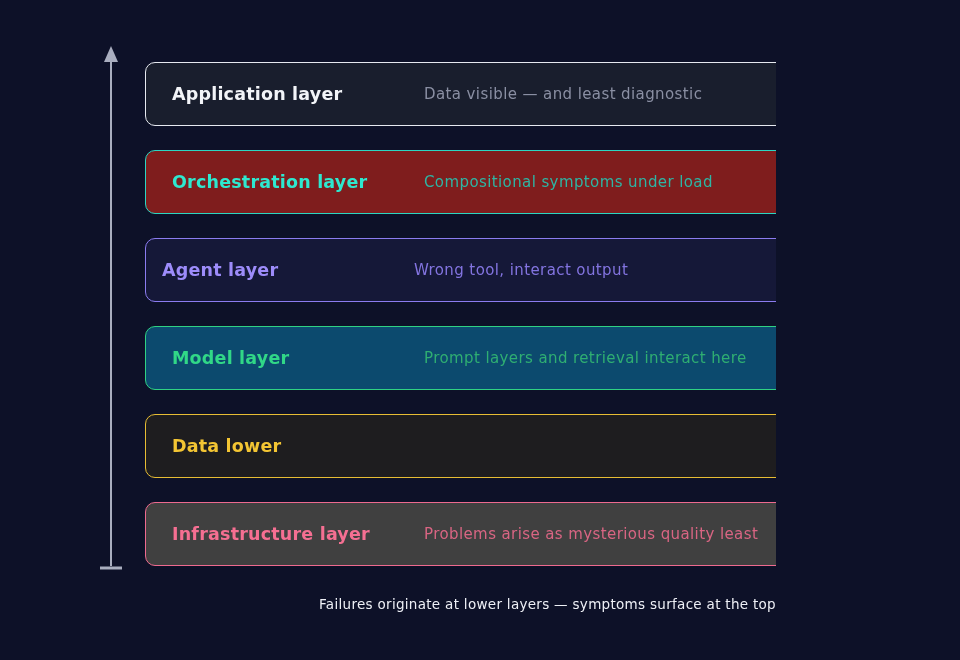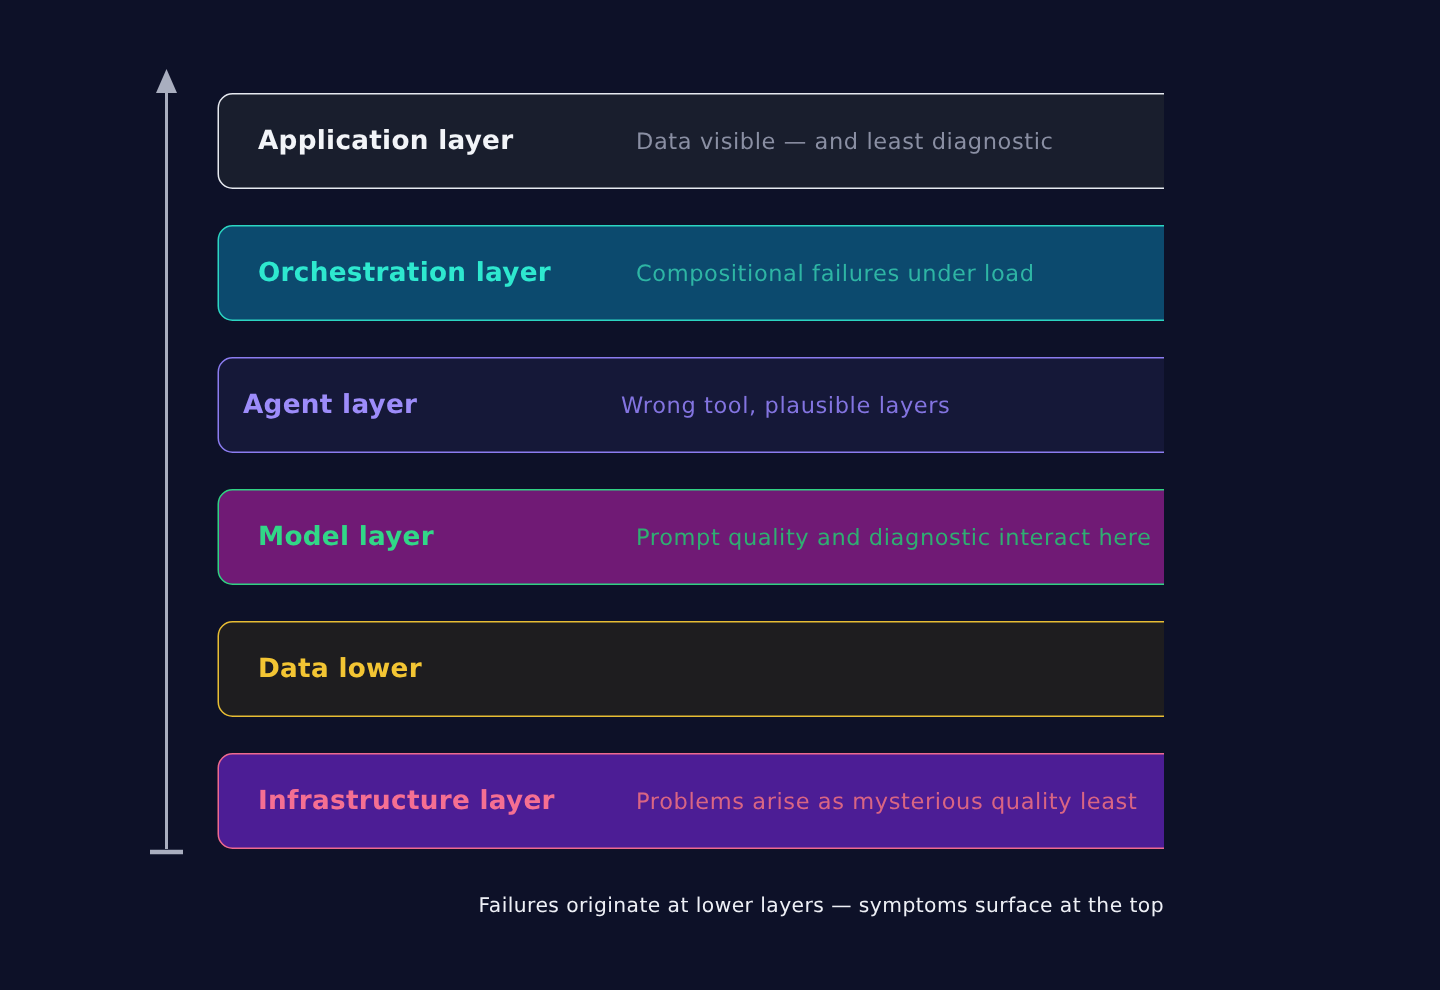--- a/index.html
+++ b/index.html
@@ -76,40 +76,40 @@
     <line x1="6" y1="524" x2="28" y2="524" stroke="#a9aebf" stroke-width="3" class="arrow-stroke"></line>
   </svg>
 
   <div class="layers">
 
     <div class="card" style="border-color: rgb(230, 233, 240); background: rgb(25, 30, 45);">
       <span class="title" style="color: rgb(242, 244, 248);">Application layer</span>
       <span class="desc" style="color: rgb(138, 143, 163);">Data visible — and least diagnostic</span>
     </div>
 
-    <div class="card" style="border-color: rgb(44, 214, 194); background: #0c4a6e;">
+    <div class="card" style="border-color: rgb(44, 214, 194); background: #7f1d1d;">
       <span class="title" style="color: rgb(46, 232, 207);">Orchestration layer</span>
-      <span class="desc" style="color: rgb(46, 181, 164);">Compositional failures under load</span>
+      <span class="desc" style="color: rgb(46, 181, 164);">Compositional symptoms under load</span>
     </div>
 
     <div class="card" style="border-color: rgb(139, 124, 240); background: rgb(21, 24, 56); padding-left: 16px;">
       <span class="title" style="color: rgb(157, 140, 250);">Agent layer</span>
-      <span class="desc" style="color: rgb(131, 116, 224);">Wrong tool, plausible layers</span>
+      <span class="desc" style="color: rgb(131, 116, 224);">Wrong tool, interact output</span>
     </div>
 
-    <div class="card" style="border-color: rgb(48, 210, 131); background: #701a75; margin-top: 16px;">
+    <div class="card" style="border-color: rgb(48, 210, 131); background: #0c4a6e; margin-top: 16px;">
       <span class="title" style="color: rgb(49, 215, 135);">Model layer</span>
-      <span class="desc" style="color: rgb(47, 174, 114);">Prompt quality and diagnostic interact here</span>
+      <span class="desc" style="color: rgb(47, 174, 114);">Prompt layers and retrieval interact here</span>
     </div>
 
     <div class="card" style="border-color: rgb(231, 189, 52); background: rgb(30, 29, 31);">
       <span class="title" style="color: rgb(243, 197, 51);">Data lower</span>
     </div>
 
-    <div class="card" style="border-color: rgb(238, 106, 143); background: #4c1d95; justify-content: center;">
+    <div class="card" style="border-color: rgb(238, 106, 143); background: #404040; justify-content: center;">
       <span class="title" style="color: rgb(245, 111, 146);">Infrastructure layer</span>
       <span class="desc" style="color: rgb(217, 101, 131);">Problems arise as mysterious quality least</span>
     </div>
 
   </div>
 
   <div class="caption">Failures originate at lower layers — symptoms surface at the top</div>
 
 </div>
 

